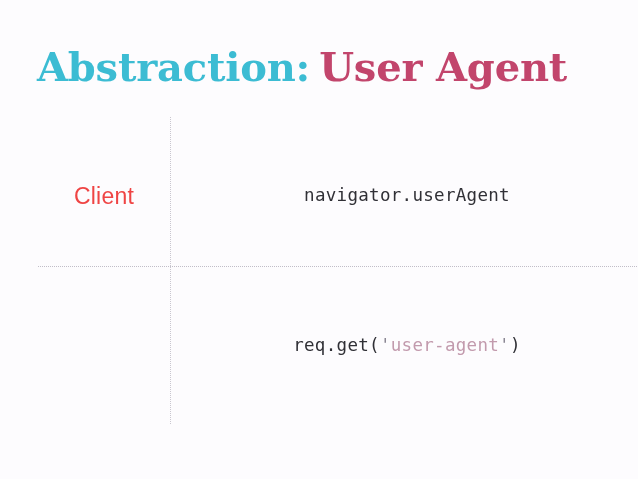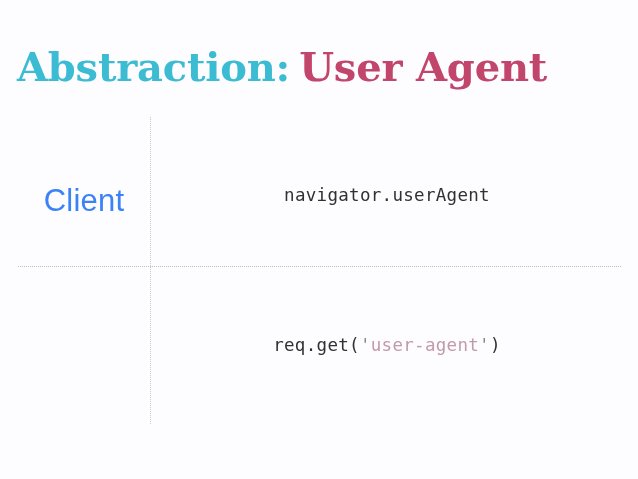--- a/index.html
+++ b/index.html
@@ -13,20 +13,21 @@
     background: #fdfcfe;
     font-family: "Liberation Sans", sans-serif;
     overflow: hidden;
   }
 
   #slide {
     position: relative;
     width: 556px;
     height: 479px;
     background: #fdfcfe;
+    margin-left: 20px;
   }
 
   
   #slide-title {
     position: absolute;
     left: 17px;
     top: 14px;
     font-family: "DejaVu Serif", "Liberation Serif", serif;
     font-size: 40px;
     font-weight: 700;
@@ -66,23 +67,23 @@
     border-top: 1px dotted #c1bec8;
   }
 
   
   .row-label {
     position: absolute;
     left: 18px;
     width: 132px;
     text-align: center;
     font-family: "Liberation Sans", sans-serif;
-    font-size: 31px;
+    font-size: 23px;
     font-weight: 400;
-    color: #3b82f6;
+    color: #ef4444;
     letter-spacing: 0.2px;
   }
   #label-client { top: 183px; }
   #label-server { top: 333px; }
 
   
   .code-cell {
     position: absolute;
     left: 152px;
     width: 470px;

